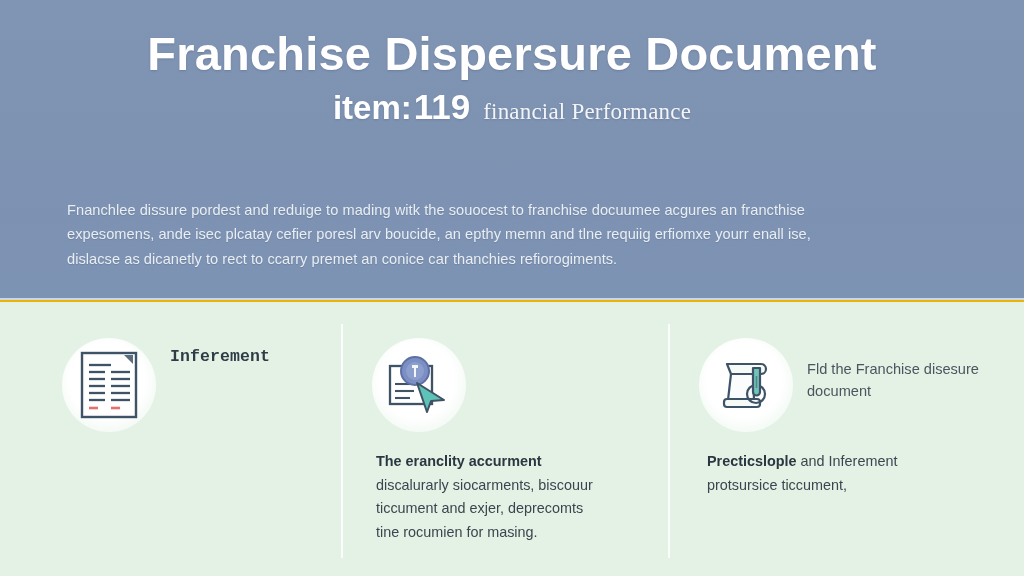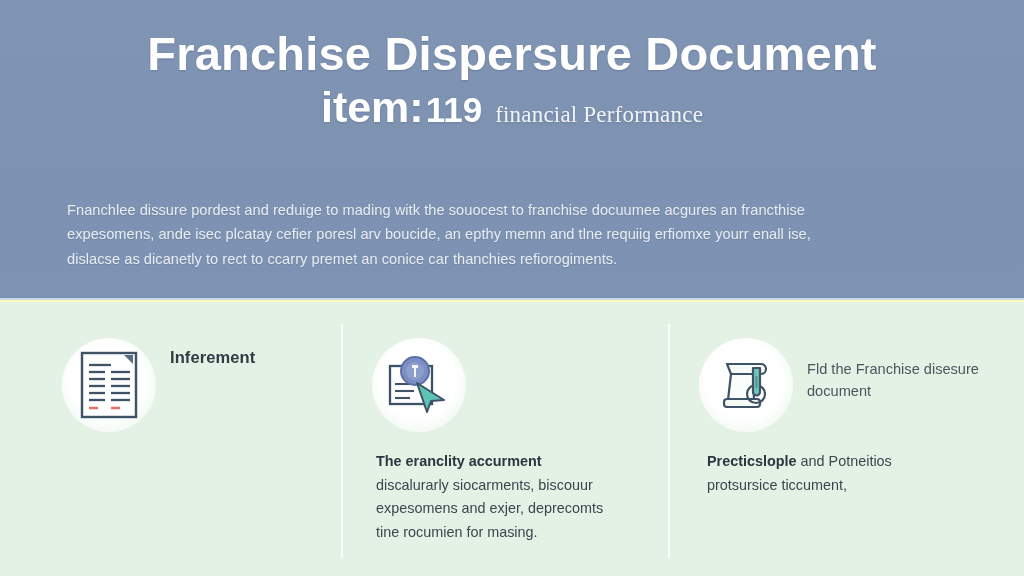--- a/index.html
+++ b/index.html
@@ -9,21 +9,21 @@
     width: 1024px;
     height: 576px;
     overflow: hidden;
     font-family: "Liberation Sans", sans-serif;
   }
 
   #page {
     position: relative;
     width: 1024px;
     height: 448px;
-    background: #fef9c3;
+    background: #eab308;
   }
 
   
   .header {
     position: absolute;
     left: 0;
     top: 0;
     width: 1024px;
     height: 300px;
     background: linear-gradient(180deg, #8094b4 0%, #7e92b2 45%, #7d93b3 100%);
@@ -50,21 +50,21 @@
     left: 0;
     top: 85px;
     width: 1024px;
     text-align: center;
     line-height: 44px;
     white-space: nowrap;
     text-shadow: 0 1px 2px rgba(60,75,100,0.25);
   }
   .header-sub .item-label {
     color: #ffffff;
-    font-size: 43px;
+    font-size: 33px;
     font-weight: 700;
     letter-spacing: 0px;
   }
   .header-sub .item-num {
     color: #ffffff;
     font-size: 35px;
     font-weight: 700;
     padding-left: 2px;
   }
   .header-sub .item-topic {
@@ -108,21 +108,21 @@
     background: rgba(255,255,255,0.85);
   }
   .divider.d1 { left: 341px; }
   .divider.d2 { left: 668px; }
 
   .card {
     position: absolute;
     top: 0;
     height: 274px;
   }
-  .card.c1 { left: 62px;  width: 270px; }
+  .card.c1 { left: 62px;  width: 270px; font-family: Liberation Mono, monospace; }
   .card.c2 { left: 368px; width: 272px; }
   .card.c3 { left: 695px; width: 278px; }
 
   .card-head {
     position: absolute;
     top: 36px;
     left: 0;
     width: 100%;
     height: 96px;
   }
@@ -253,21 +253,21 @@
             <circle cx="29" cy="17" r="14" fill="#7b8fc4" stroke="#5d6fa3" stroke-width="2"></circle>
             <circle cx="29" cy="17" r="9" fill="#9aabd4" opacity="0.55"></circle>
             <path d="M26 11 h6 v3 h-2 v9 h-2 v-9 h-2 z" fill="#ffffff" opacity="0.9"></path>
             <path d="M31 29 L58 46 L45 47 L41 58 Z" fill="#5fc2b6" stroke="#3f5367" stroke-width="2" stroke-linejoin="round"></path>
           </svg>
         </div>
       </div>
       <div class="card-body">
         <span class="b">The eranclity accurment</span>
         <span>discalurarly siocarments, biscouur</span>
-        <span>expesomens and exjer, deprecomts</span>
+        <span>ticcument and exjer, deprecomts</span>
         <span>tine rocumien for masing.</span>
       </div>
     </div>
 
     <div class="card c3">
       <div class="card-head">
         <div class="icon-wrap">
           <svg width="62" height="62" viewBox="0 0 62 62">
             <path d="M12 10 h34 a5 5 0 0 1 0 10 h-30 z" fill="#f7fbf8" stroke="#3f5367" stroke-width="2.2" stroke-linejoin="round"></path>
             <path d="M16 20 L13 46 h26 L38 20 z" fill="#fbfdfc" stroke="#3f5367" stroke-width="2.2" stroke-linejoin="round"></path>
@@ -275,19 +275,19 @@
             <circle cx="41" cy="40" r="9" fill="none" stroke="#3f5367" stroke-width="2.2"></circle>
             <path d="M38 14 h7 v24 a3.5 3.5 0 0 1 -7 0 z" fill="#6fc5b8" stroke="#3f5367" stroke-width="2.2" stroke-linejoin="round"></path>
             <line x1="41.5" y1="22" x2="41.5" y2="34" stroke="#3f5367" stroke-width="1.6" opacity="0.55"></line>
           </svg>
         </div>
         <div class="card-headtext">
           <div class="card-sub">Fld the Franchise disesure document</div>
         </div>
       </div>
       <div class="card-body">
-        <span><b class="b">Precticslople</b> <span style="display:inline">and Potneitios</span></span>
+        <span><b class="b">Precticslople</b> <span style="display:inline">and Inferement</span></span>
         <span>protsursice ticcument,</span>
       </div>
     </div>
 
   </div>
 </div>
 
 </body></html>

